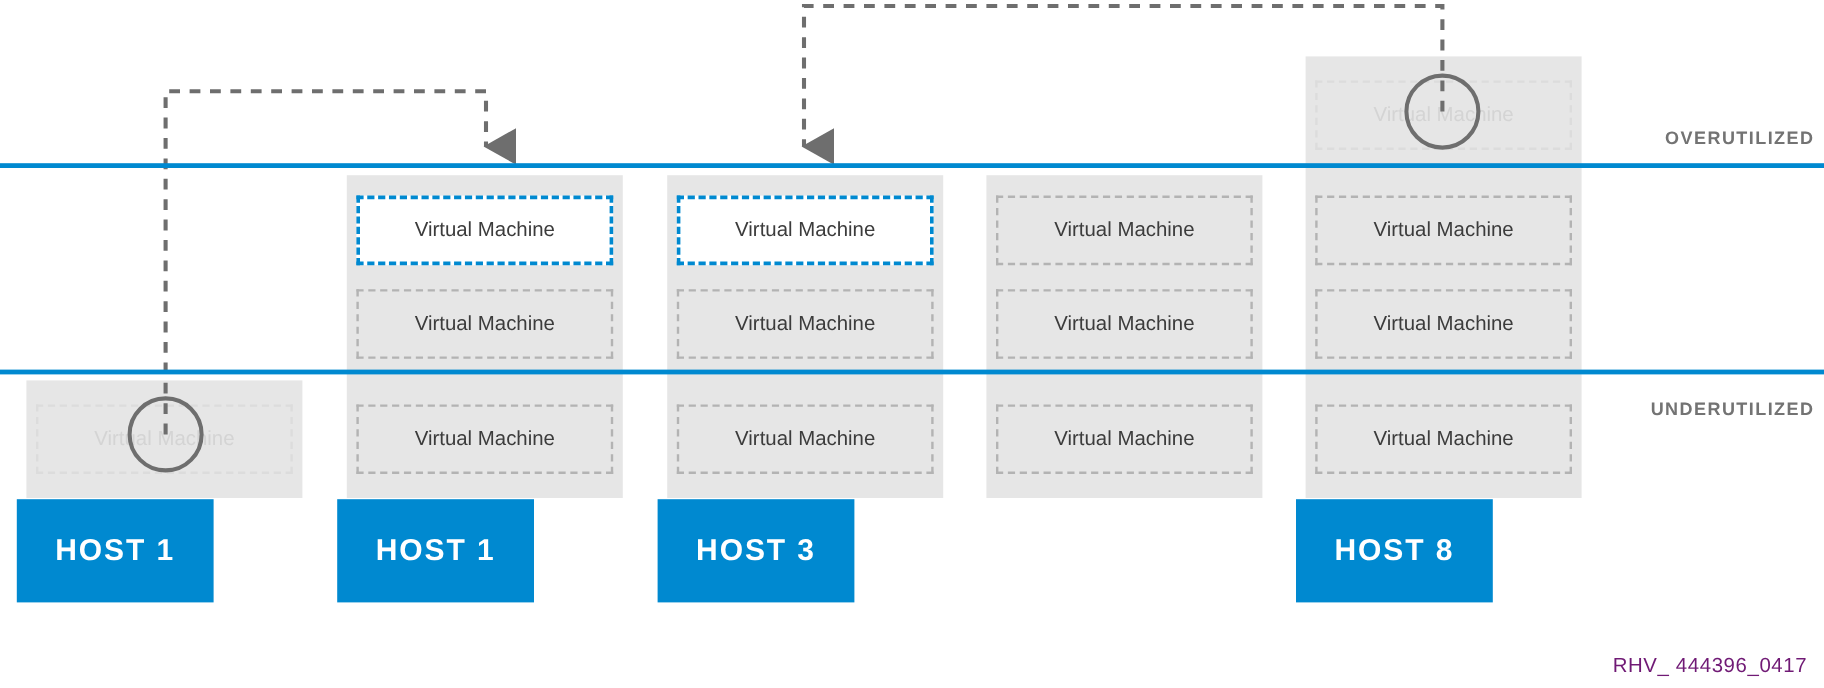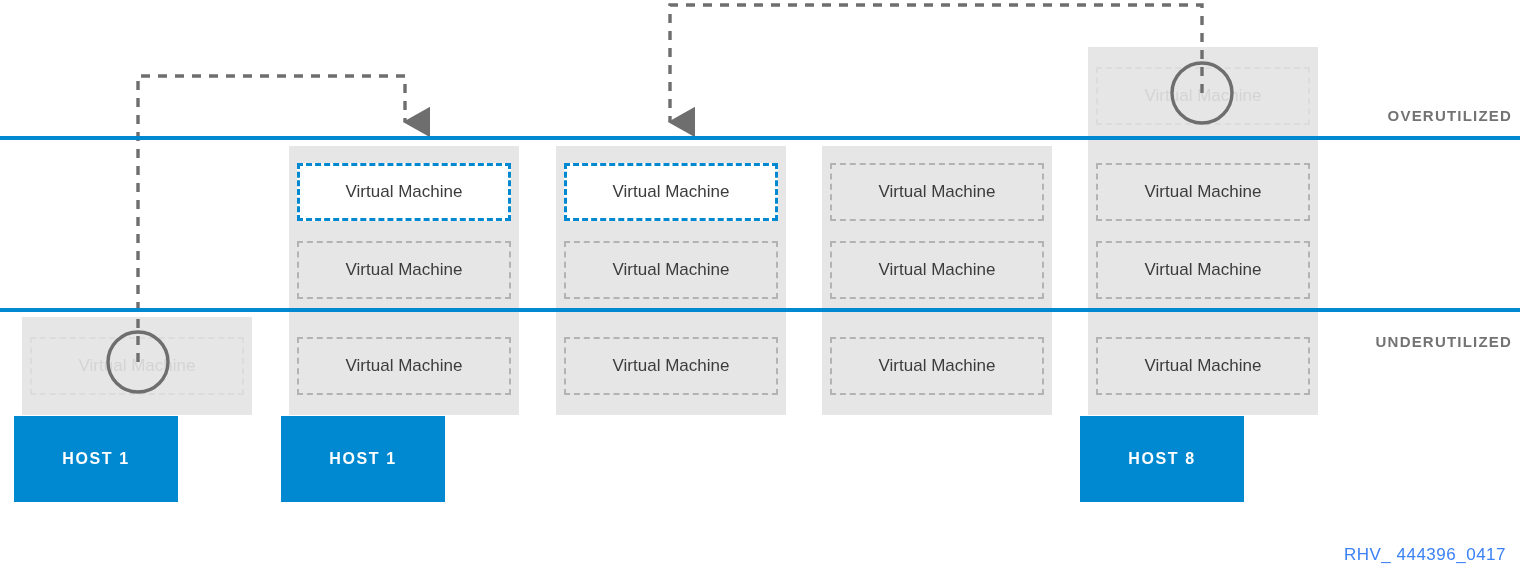--- a/index.html
+++ b/index.html
@@ -60,21 +60,21 @@
     width:164px;
     height:86px;
     background:#0089d0;
     z-index:12;
     display:flex;
     align-items:center;
     justify-content:center;
   }
   .host-bar-label{
     color:#ffffff;
-    font-size:16px;
+    font-size:25px;
     font-weight:bold;
     letter-spacing:1.6px;
   }
 
   
   .vm{
     position:absolute;
     left:16px;
     width:214px;
     height:58px;
@@ -109,21 +109,21 @@
     z-index:25;
     pointer-events:none;
   }
 
   
   #watermark{
     position:absolute;
     right:14px;
     bottom:8px;
     font-size:17px;
-    color:#3b82f6;
+    color:#701a75;
     letter-spacing:0.5px;
     z-index:40;
   }
 </style>
 </head>
 <body>
 
 <div id="stage">
 
   <div class="host-col" id="col-1" style="left:14px;">
@@ -155,20 +155,23 @@
   <div class="host-col" id="col-3" style="left:548px;">
     <div class="host-grey" id="grey-3" style="top: 142px; height: 269px;"></div>
     <div class="vm selected" id="vm-3-1" style="top:159px;">
       <span class="vm-label">Virtual Machine</span>
     </div>
     <div class="vm" id="vm-3-2" style="top:237px;">
       <span class="vm-label">Virtual Machine</span>
     </div>
     <div class="vm" id="vm-3-3" style="top:333px;">
       <span class="vm-label">Virtual Machine</span>
+    </div>
+    <div class="host-bar">
+      <span class="host-bar-label">HOST 3</span>
     </div>
   </div>
 
   <div class="host-col" id="col-4" style="left:814px;">
     <div class="host-grey" id="grey-4" style="top: 142px; height: 269px;"></div>
     <div class="vm" id="vm-4-1" style="top:159px;">
       <span class="vm-label">Virtual Machine</span>
     </div>
     <div class="vm" id="vm-4-2" style="top:237px;">
       <span class="vm-label">Virtual Machine</span>

